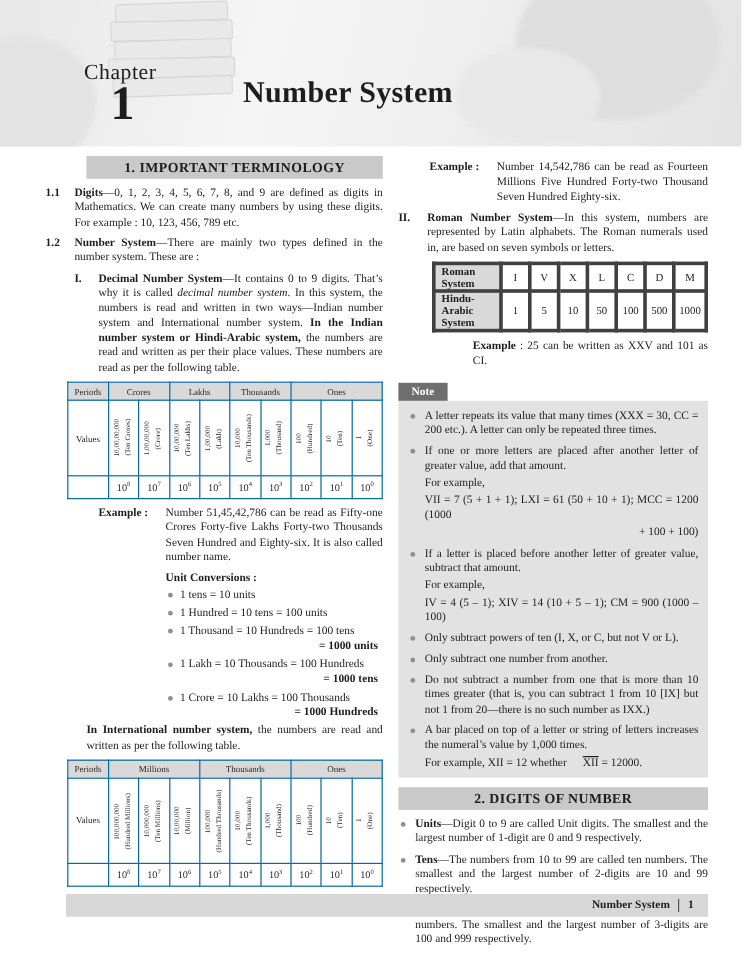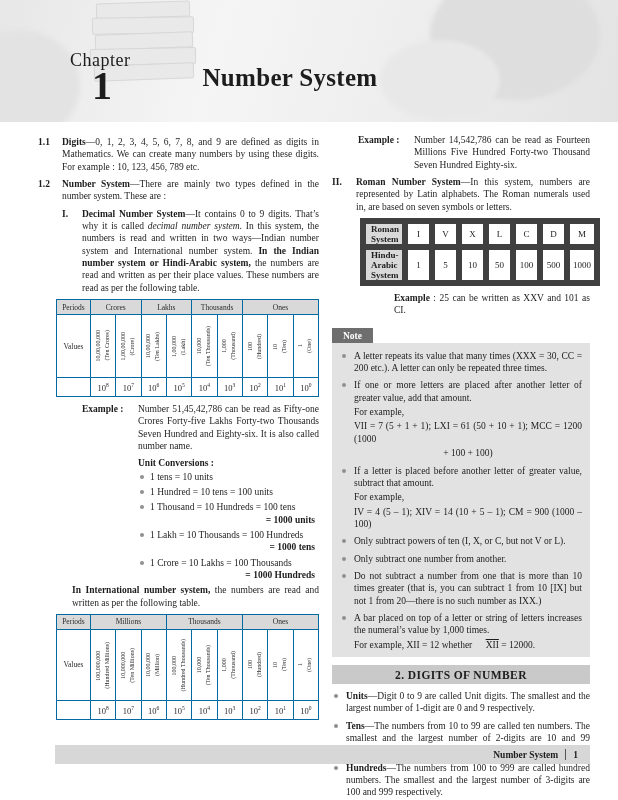--- a/index.html
+++ b/index.html
@@ -48,34 +48,34 @@
   td.vcell{width:25px;text-align:center;vertical-align:middle;}
   .vwrap{display:flex;justify-content:center;align-items:center;height:100%;}
   .vtext{writing-mode:vertical-rl;transform:rotate(180deg);font-size:6px;line-height:1.55;
     white-space:nowrap;color:#2a2a2a;text-align:center;margin:0 auto;}
   td.pow{height:18px;text-align:center;font-size:8.5px;color:#2a2a2a;}
   td.pow sup{font-size:5.5px;}
   .t1 td.vcell{height:62px;}
   .t2 td.vcell{height:70px;}
   
   table.roman{border-collapse:collapse;margin:4px 0 6px 28px;}
-  table.roman td{border:6px solid #404040;font-size:9px;height:16px;text-align:center;padding:0 3px;}
+  table.roman td{border:3px solid #404040;font-size:9px;height:16px;text-align:center;padding:0 3px;}
   table.roman td.rl{background:#d9d9d9;font-weight:bold;text-align:left;width:102px;padding-left:5px;}
   table.roman td.rv{min-width:15px;}
   
   .note-tab{display:inline-block;background:#6e6e6e;color:#ffffff;font-weight:bold;
     font-size:9.5px;padding:3px 11px 2px;margin-top:6px;}
   .note-panel{background:#e2e2e2;padding:7px 8px 6px 6px;margin-bottom:8px;}
   .nb{display:flex;margin-bottom:5px;}
   .nb:last-child{margin-bottom:0;}
   .nb .dot{flex:none;width:4px;height:4px;border-radius:50%;background:#8f8f8f;margin:4px 8px 0 4px;}
   .nb .nbody{flex:1;font-size:9.5px;line-height:1.3;text-align:justify;}
   .nex{margin-top:2px;}
   .nform{margin-top:2px;}
-  .nform.right{text-align:center;}
+  .nform.right{text-align:right;}
   .ovl{text-decoration:overline;margin-left:11px;}
   
   .s2b{display:flex;margin-bottom:5px;}
   .s2b .dot{flex:none;width:4px;height:4px;border-radius:50%;background:#8f8f8f;margin:4px 8px 0 2px;}
   .s2b .nbody{flex:1;font-size:9.5px;line-height:1.3;text-align:justify;}
   .gap{height:6px;}
   
   .footer{position:absolute;left:55px;top:745px;width:535px;height:19px;background:#d7d7d7;
     display:flex;align-items:center;justify-content:flex-end;padding-right:12px;box-sizing:border-box;}
   .footer .ft{font-weight:bold;font-size:9.5px;}
@@ -97,20 +97,21 @@
   </div>
   <div class="chapter-label">Chapter</div>
   <div class="chapter-number">1</div>
   <div class="page-title">Number System</div>
 </div>
 
 <div class="columns">
 
   <div class="col-left">
 
+    <div class="sec-head left">1. IMPORTANT TERMINOLOGY</div>
     <div class="gap"></div>
 
     <div class="hang">
       <span class="num">1.1</span>
       <span class="body"><b class="lead">Digits</b><span>—0, 1, 2, 3, 4, 5, 6, 7, 8, and 9 are defined as digits in Mathematics. We can create many numbers by using these digits. For example : 10, 123, 456, 789 etc.</span></span>
     </div>
 
     <div class="hang">
       <span class="num">1.2</span>
       <span class="body"><b class="lead">Number System</b><span>—There are mainly two types defined in the number system. These are :</span></span>

